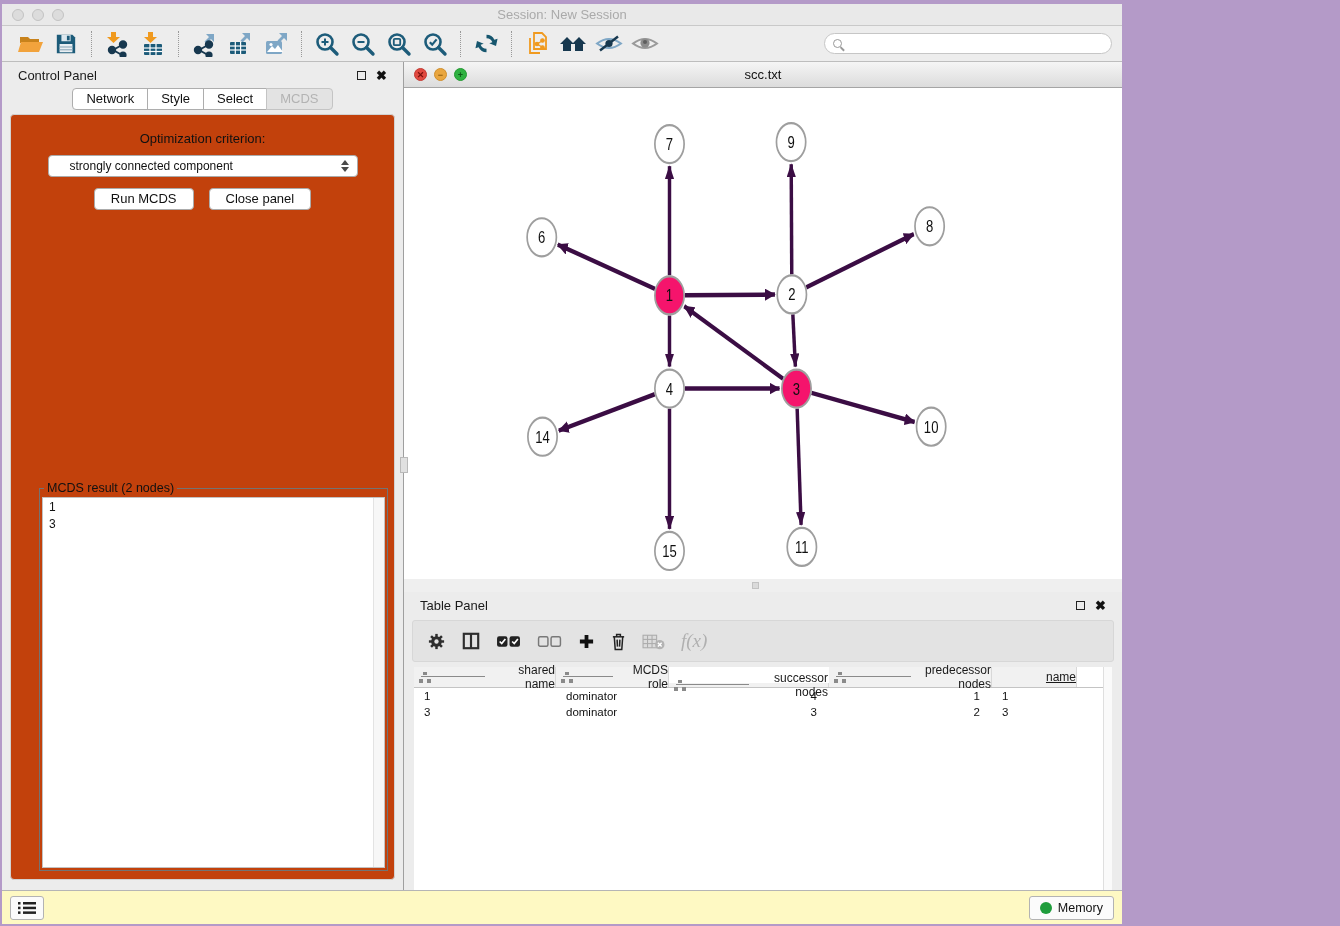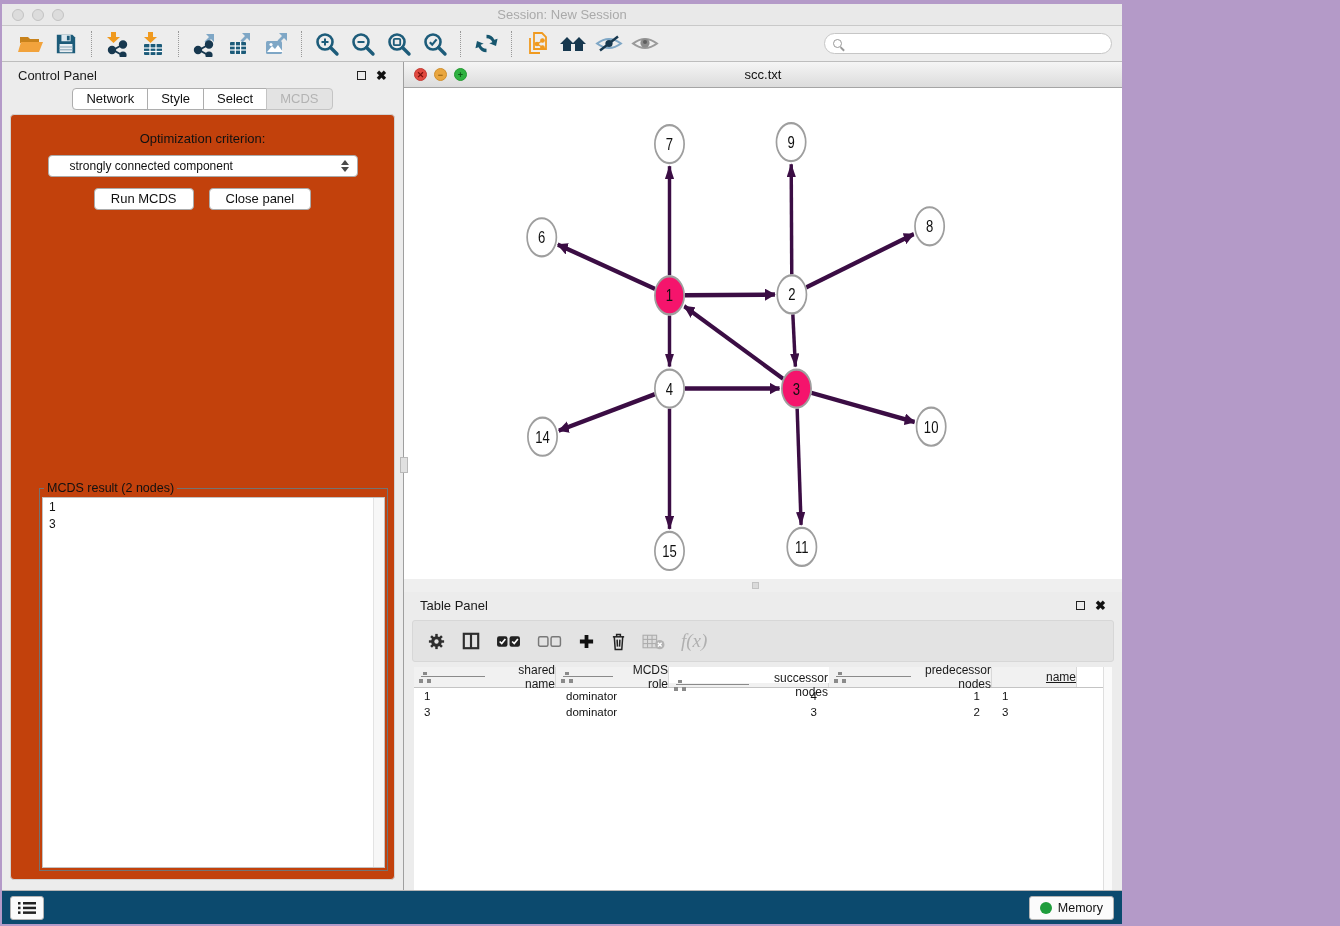--- a/index.html
+++ b/index.html
@@ -106,21 +106,21 @@
   .tree-ic i { position:absolute; left:2px; right:2px; top:4px; height:1px; background:#8A8A8A; }
   .table-body { flex:1; overflow:hidden; }
   .t-row { display:flex; height:16px; align-items:center; cursor:default; }
   .t-cell { font-size:11.5px; color:#111; flex:0 0 auto; }
   .t-cell.left { padding-left:10px; text-align:left; }
   .t-cell.right { padding-right:12px; text-align:right; }
   .vscroll { position:absolute; right:0; top:0; bottom:0; width:9px; background:#FAFAFA; border-left:1px solid #DFDFDF; }
   .tp-tabs { height:30px; display:flex; justify-content:center; align-items:center; flex:0 0 auto; }
 
   
-  .statusbar { height:34px; border-top:1px solid #B5B5B5; background:#0c4a6e;
+  .statusbar { height:34px; border-top:1px solid #B5B5B5; background:#fef9c3;
                display:flex; align-items:center; padding:0 8px; flex:0 0 auto; }
   .list-btn { width:34px; height:24px; background:#FBFBFB; border:1px solid #B3B3B3; border-radius:3px;
               display:flex; align-items:center; justify-content:center; cursor:default; }
   .memory-btn { margin-left:auto; height:24px; background:#FBFBFB; border:1px solid #B3B3B3; border-radius:3px;
                 display:flex; align-items:center; gap:6px; padding:0 10px; cursor:default; }
   .gdot { width:12px; height:12px; border-radius:50%; background:#1F9D3C; }
   .memory-btn b { font-size:12.5px; font-weight:normal; color:#111; }
 </style>
 </head>
 <body>

